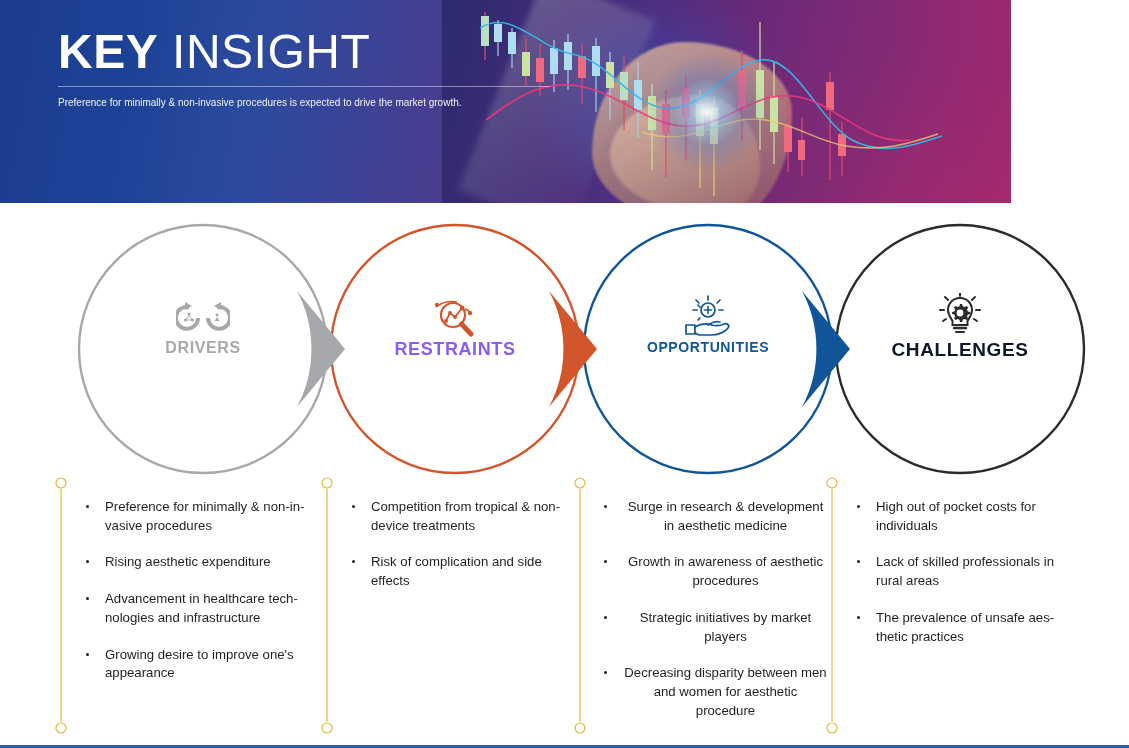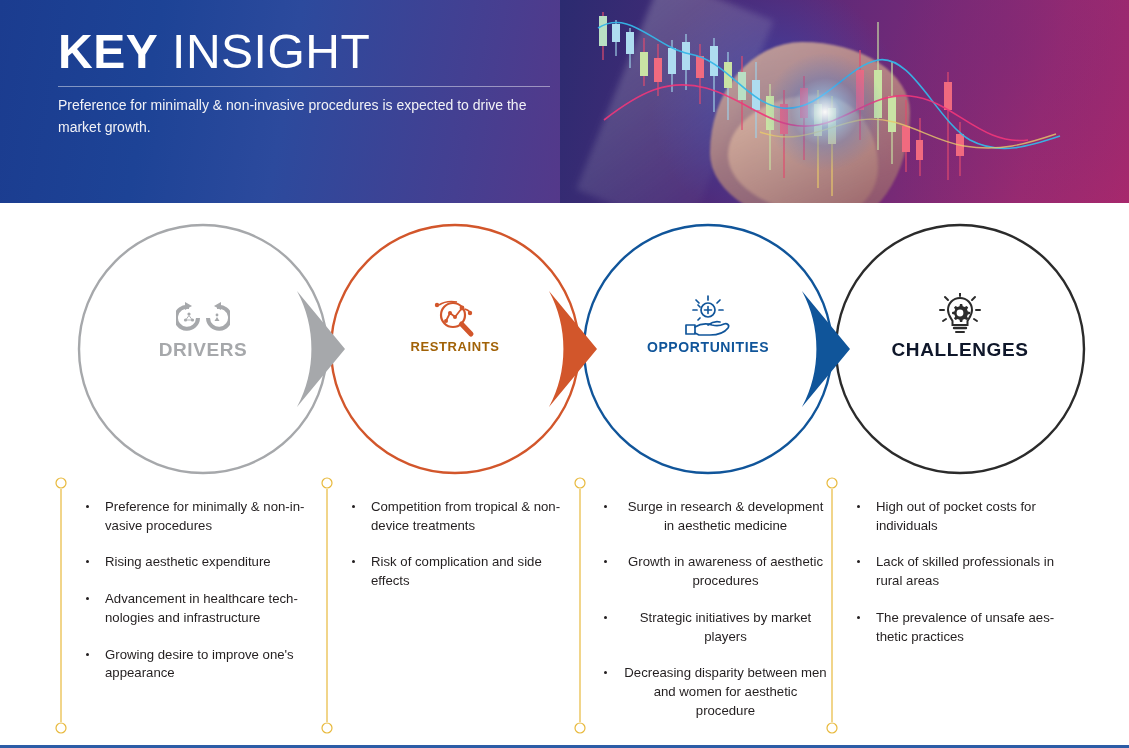--- a/index.html
+++ b/index.html
@@ -14,21 +14,21 @@
     position: relative;
     width: 1129px;
     height: 748px;
     background: #ffffff;
   }
 
   
   .header {
     position: absolute;
     left: 0; top: 0;
-    width: 1129px;
+    width: 1011px;
     height: 203px;
     overflow: hidden;
     background: linear-gradient(100deg,
         #1b3c8f 0%,
         #1d4396 14%,
         #2c4a9d 26%,
         #453f91 42%,
         #5c3586 56%,
         #78307f 70%,
         #8e2a78 84%,
@@ -96,21 +96,21 @@
   .h-rule {
     position: absolute;
     left: 58px; top: 86px;
     width: 492px; height: 1px;
     background: rgba(255,255,255,0.45);
   }
   .h-sub {
     position: absolute;
     left: 58px; top: 95px;
     width: 500px;
-    font-size: 14px;
+    font-size: 10px;
     line-height: 1.55;
     color: #f2f2f6;
     font-weight: 400;
   }
 
   
   .circles {
     position: absolute;
     left: 0; top: 203px;
     width: 1129px; height: 285px;
@@ -269,21 +269,21 @@
             <circle cx="9.5" cy="19" r="1.6"></circle>
             <circle cx="16.5" cy="19" r="1.6"></circle>
           <path d="M13,14.5 L10.4,18 M13,14.5 L15.6,18 M10.4,19 L15.6,19" stroke="#a6a8ab" stroke-width="0.9" fill="none"></path>
           <path d="M41,4 A13,13 0 1 1 30,17 L34,17 A9,9 0 1 0 41,8 Z"></path>
           <path d="M45,1 L38,5 L45,9 Z"></path>
           <circle cx="41" cy="14" r="1.4"></circle>
           <path d="M41,16 L38.5,20 L43.5,20 Z"></path>
         </g>
       </svg>
     </div>
-    <div class="node-label" style="left:203px; top:136px; font-size:19px; color:#a6a8ab;">DRIVERS</div>
+    <div class="node-label" style="left:203px; top:136px; font-size:16px; color:#a6a8ab;">DRIVERS</div>
 
     <div class="node-icon" style="left:455px; top:96px;">
       <svg width="52" height="40" viewBox="0 0 52 40">
         <g fill="none" stroke="#d2562b" stroke-width="2.2">
           <circle cx="24" cy="16" r="12"></circle>
           <line x1="32.5" y1="25" x2="42" y2="35" stroke-width="5" stroke-linecap="round"></line>
           <polyline points="17,22 21,14 26,18 33,9" stroke-width="1.8"></polyline>
         </g>
         <g fill="#d2562b">
           <circle cx="17" cy="22" r="2"></circle>
@@ -293,21 +293,21 @@
           <circle cx="8" cy="6" r="2.2"></circle>
           <circle cx="41" cy="14" r="2.2"></circle>
         </g>
         <g stroke="#d2562b" stroke-width="1.6" fill="none">
           <path d="M10,6 C16,2 22,2 28,3"></path>
           <path d="M36,10 C39,11 40,12 41,13"></path>
         </g>
       </svg>
     </div>
     <div class="node-label" style="left:708px; top:136px;"></div>
-    <div class="node-label" style="left:455px; top:136px; font-size:13px; color:#a16207;">RESTRAINTS</div>
+    <div class="node-label" style="left:455px; top:136px; font-size:18px; color:#8b5cf6;">RESTRAINTS</div>
 
     <div class="node-icon" style="left:708px; top:92px;">
       <svg width="52" height="44" viewBox="0 0 52 44">
         <g stroke="#10559a" stroke-width="1.7" fill="none" stroke-linecap="round">
           <circle cx="26" cy="15" r="7"></circle>
           <line x1="26" y1="1" x2="26" y2="5"></line>
           <line x1="14" y1="5" x2="17" y2="8"></line>
           <line x1="38" y1="5" x2="35" y2="8"></line>
           <line x1="11" y1="15" x2="15" y2="15"></line>
           <line x1="41" y1="15" x2="37" y2="15"></line>

